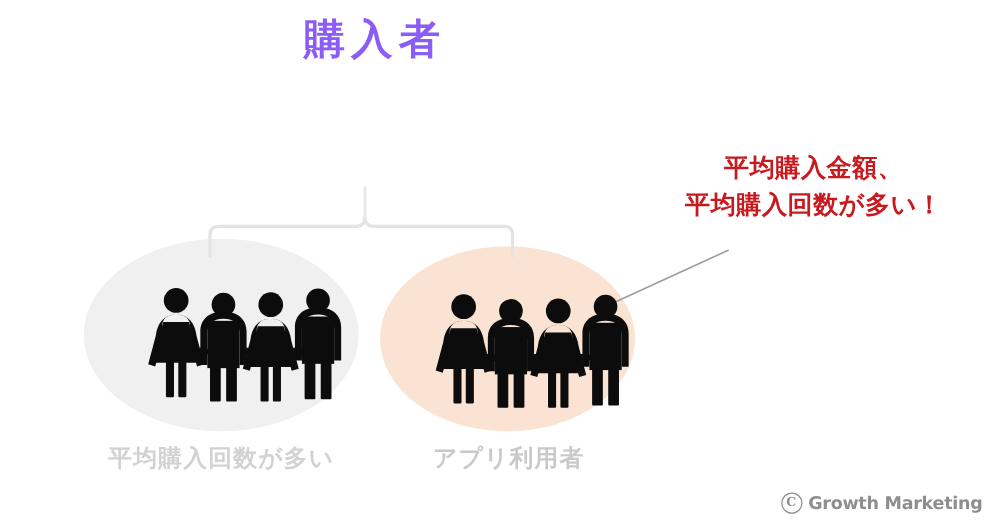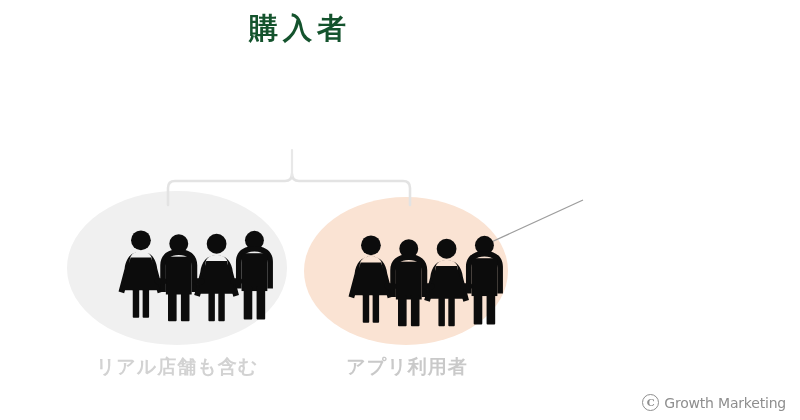--- a/index.html
+++ b/index.html
@@ -22,23 +22,23 @@
 
   
   .title-block {
     position: absolute;
     left: 0;
     top: 12px;
     width: 600px;
     text-align: center;
   }
   .main-title {
-    font-size: 29px;
-    font-weight: bold;
-    color: #14532d;
+    font-size: 33px;
+    font-weight: bold;
+    color: #8b5cf6;
     letter-spacing: 5px;
     line-height: 1.15;
   }
   .sub-title {
     font-size: 17px;
     font-weight: bold;
     color: #9b9b9b;
     letter-spacing: 0px;
     line-height: 1.2;
     margin-top: 4px;
@@ -123,34 +123,38 @@
     height: 15px;
     border: 1.6px solid #8e8e8e;
     border-radius: 50%;
     font-size: 10px;
     font-weight: bold;
     line-height: 1;
     font-family: "DejaVu Serif", serif;
   }
   .brand-text {
     font-size: 14px;
-    font-weight: normal;
+    font-weight: bold;
     letter-spacing: -0.2px;
   }
 </style>
 </head>
 <body>
 
 <div id="stage">
 
   <div class="title-block">
     <div class="main-title">購入者</div>
   </div>
 
 
+  <div class="annotation">
+    <span class="ln">平均購入金額、</span>
+    <span class="ln">平均購入回数が多い！</span>
+  </div>
 
   <svg id="art" viewBox="0 0 800 420" xmlns="http://www.w3.org/2000/svg">
 
     <defs>
 
       <g id="people-group">
 
         <g>
           <circle cx="22" cy="12" r="11.5"></circle>
 
@@ -261,21 +265,21 @@
 
     <g transform="translate(122,230) scale(0.86)" fill="#0c0c0c">
       <use href="#people-group"></use>
     </g>
 
     <g transform="translate(352,235) scale(0.86)" fill="#0c0c0c">
       <use href="#people-group"></use>
     </g>
   </svg>
 
-  <div class="group-caption caption-left">リアル店舗も含む</div>
+  <div class="group-caption caption-left">平均購入回数が多い</div>
   <div class="group-caption caption-right">アプリ利用者</div>
 
   <div class="brand">
     <span class="brand-mark">C</span>
     <span class="brand-text">Growth Marketing</span>
   </div>
 
 </div>
 
 </body></html>

